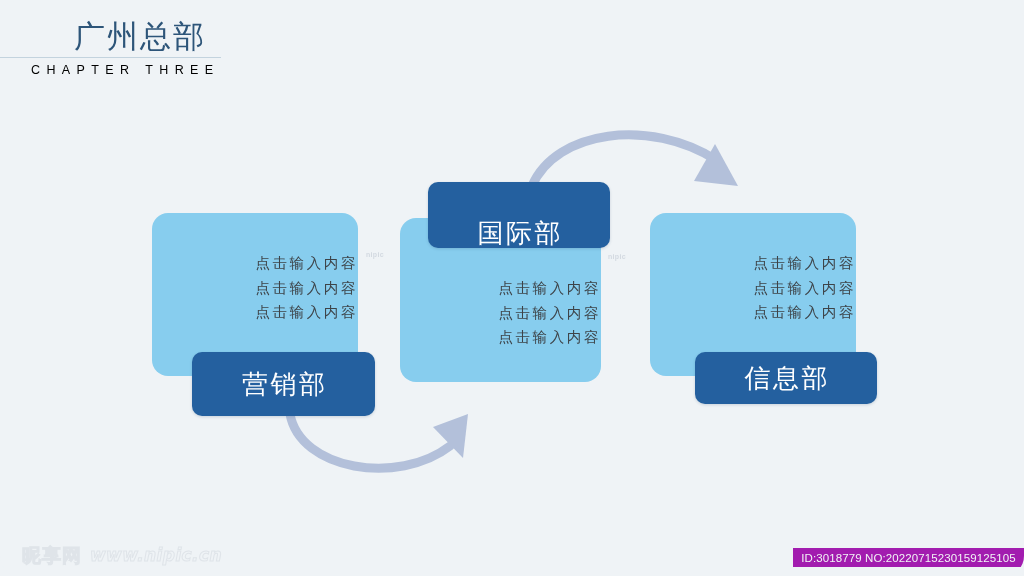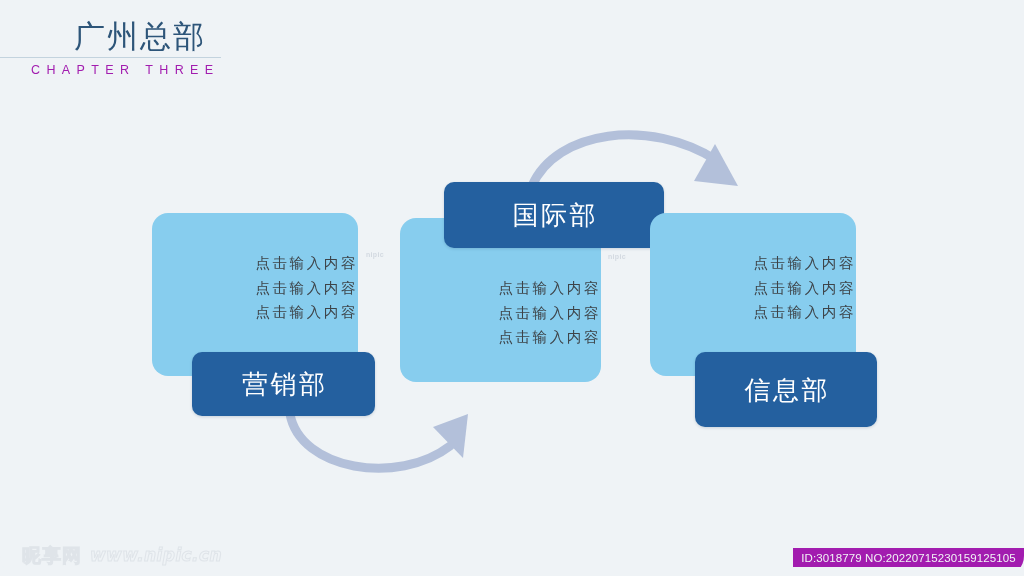--- a/index.html
+++ b/index.html
@@ -46,21 +46,21 @@
     font-weight: 500;
     white-space: nowrap;
   }
   .header-subtitle {
     position: absolute;
     left: 31px;
     top: 62px;
     font-size: 12.5px;
     line-height: 16px;
     letter-spacing: 6.4px;
-    color: #a21caf;
+    color: #000000;
     white-space: nowrap;
     font-weight: 400;
   }
 
   
   .arrow-layer {
     position: absolute;
     left: 0; top: 0;
     width: 1024px;
     height: 576px;
@@ -109,26 +109,26 @@
   }
 
   
   #card-left   { left: 152px; top: 213px; width: 206px; height: 163px; }
   #lines-left  { top: 38px; }
   #label-left  { left: 192px; top: 352px; width: 183px; height: 64px; }
 
   
   #card-mid    { left: 400px; top: 218px; width: 201px; height: 164px; }
   #lines-mid   { top: 58px; }
-  #label-mid   { left: 444px; top: 182px; width: 220px; height: 66px; }
+  #label-mid   { left: 428px; top: 182px; width: 182px; height: 66px; align-items: flex-end; }
 
   
   #card-right  { left: 650px; top: 213px; width: 206px; height: 163px; }
   #lines-right { top: 38px; }
-  #label-right { left: 695px; top: 352px; width: 182px; height: 75px; }
+  #label-right { left: 695px; top: 352px; width: 182px; height: 52px; }
 
   
   .wm-faint {
     position: absolute;
     color: rgba(170,180,195,0.40);
     font-size: 7px;
     line-height: 9px;
     letter-spacing: 0.3px;
     white-space: nowrap;
     font-weight: 700;

